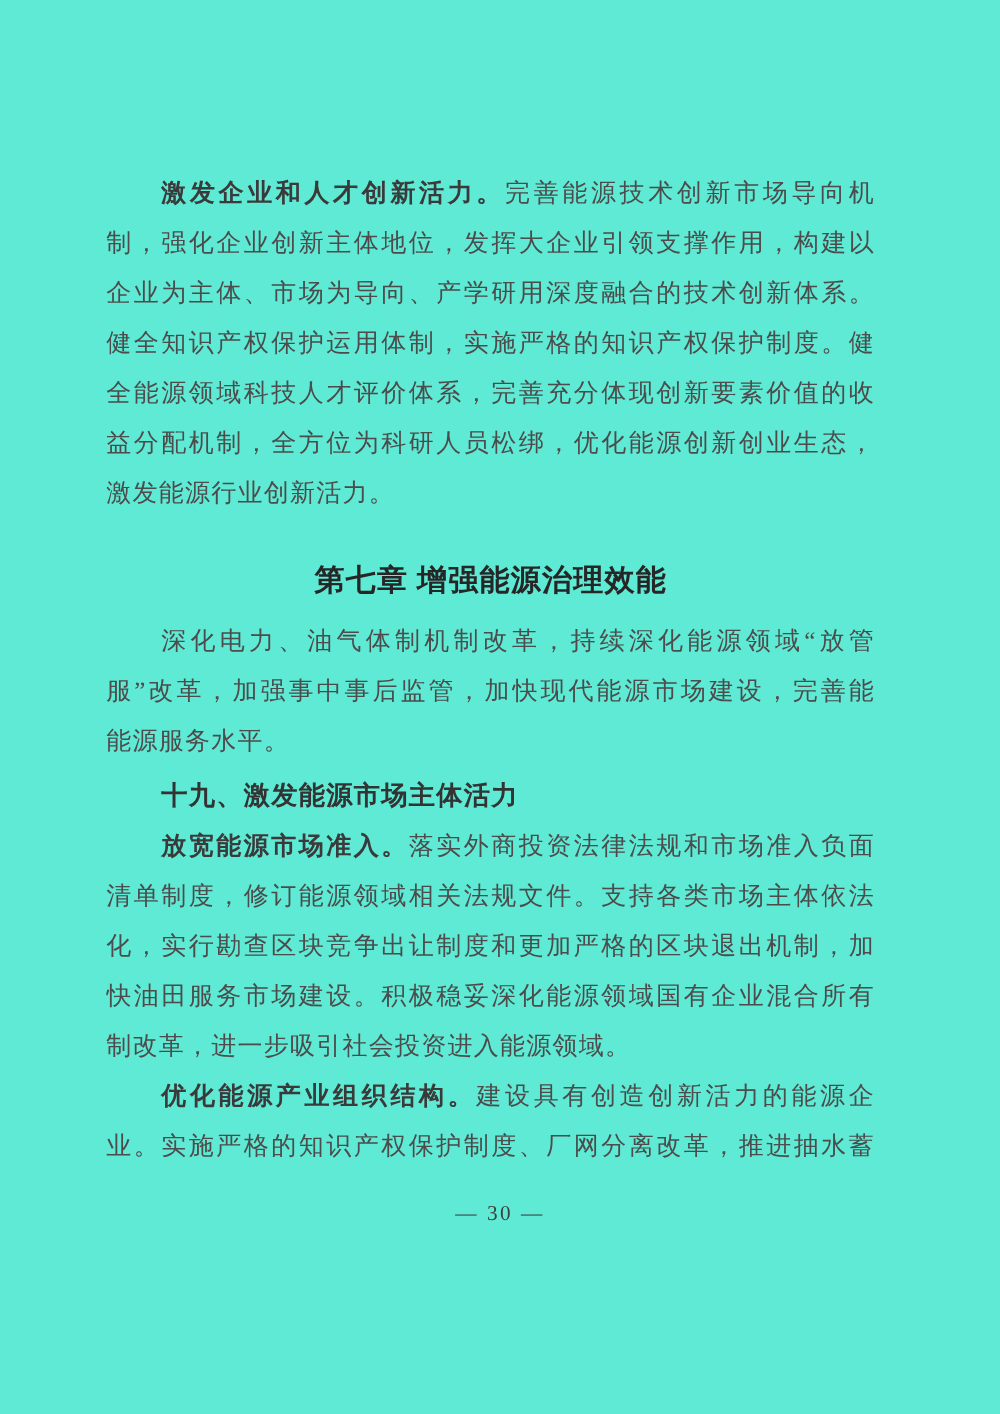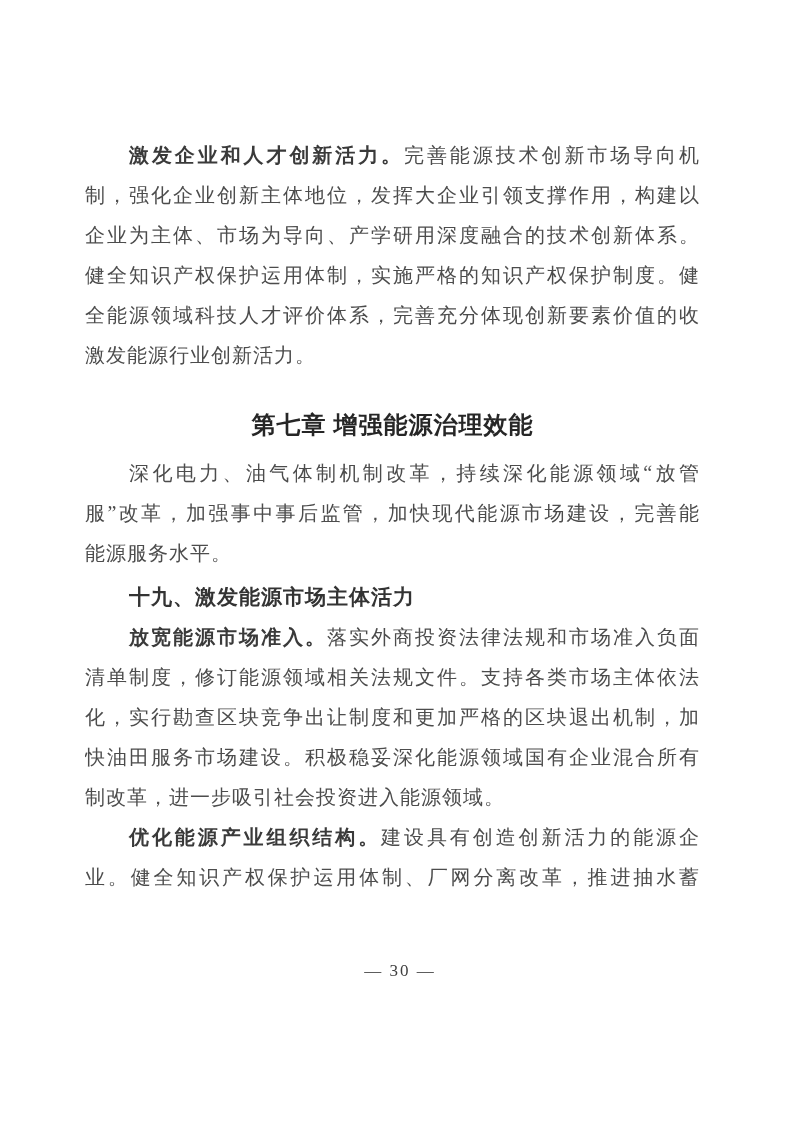--- a/index.html
+++ b/index.html
@@ -5,21 +5,21 @@
   * { margin: 0; padding: 0; box-sizing: border-box; }
   html, body {
     background: #e9e9e9;
     font-family: "Liberation Serif", "DejaVu Serif", serif;
   }
   .page {
     position: relative;
     width: 800px;
     height: 1131px;
     margin: 0 auto;
-    background: #ffffff;
+    background: #5eead4;
     color: #4a4a4a;
     overflow: hidden;
   }
   .content {
     position: absolute;
     top: 135px;
     left: 85px;
     width: 615px;
   }
   .para { display: block; }
@@ -84,20 +84,21 @@
 
 <div class="page">
   <div class="content">
 
     <div class="para">
       <div class="line indent"><span class="lead">激发企业和人才创新活力。</span><span>完善能源技术创新市场导向机</span></div>
       <div class="line">制，强化企业创新主体地位，发挥大企业引领支撑作用，构建以</div>
       <div class="line">企业为主体、市场为导向、产学研用深度融合的技术创新体系。</div>
       <div class="line">健全知识产权保护运用体制，实施严格的知识产权保护制度。健</div>
       <div class="line">全能源领域科技人才评价体系，完善充分体现创新要素价值的收</div>
+      <div class="line">益分配机制，全方位为科研人员松绑，优化能源创新创业生态，</div>
       <div class="line end">激发能源行业创新活力。</div>
     </div>
 
     <div class="chapter-heading">第七章 增强能源治理效能</div>
 
     <div class="para">
       <div class="line indent">深化电力、油气体制机制改革，持续深化能源领域“放管</div>
       <div class="line">服”改革，加强事中事后监管，加快现代能源市场建设，完善能</div>
       <div class="line end">能源服务水平。</div>
     </div>
@@ -107,19 +108,19 @@
     <div class="para">
       <div class="line indent"><span class="lead">放宽能源市场准入。</span><span>落实外商投资法律法规和市场准入负面</span></div>
       <div class="line">清单制度，修订能源领域相关法规文件。支持各类市场主体依法</div>
       <div class="line">化，实行勘查区块竞争出让制度和更加严格的区块退出机制，加</div>
       <div class="line">快油田服务市场建设。积极稳妥深化能源领域国有企业混合所有</div>
       <div class="line end">制改革，进一步吸引社会投资进入能源领域。</div>
     </div>
 
     <div class="para">
       <div class="line indent"><span class="lead">优化能源产业组织结构。</span><span>建设具有创造创新活力的能源企</span></div>
-      <div class="line">业。健全知识产权保护运用体制、厂网分离改革，推进抽水蓄</div>
+      <div class="line">业。实施严格的知识产权保护制度、厂网分离改革，推进抽水蓄</div>
     </div>
 
   </div>
 
   <div class="page-number">— 30 —</div>
 </div>
 
 </body></html>

